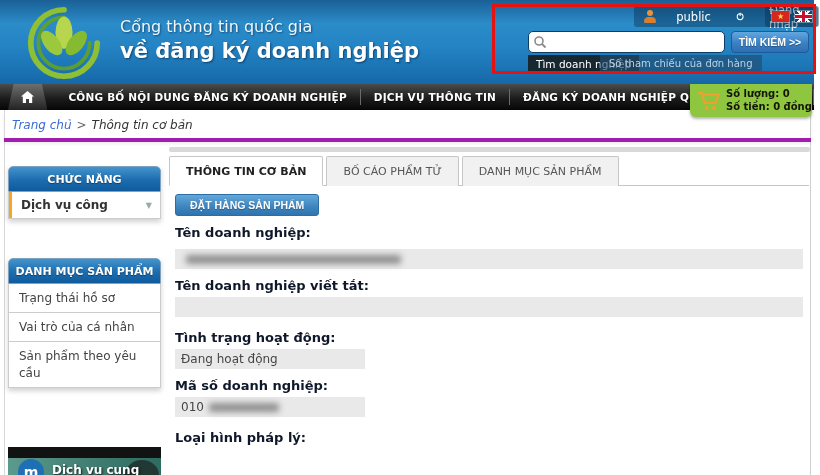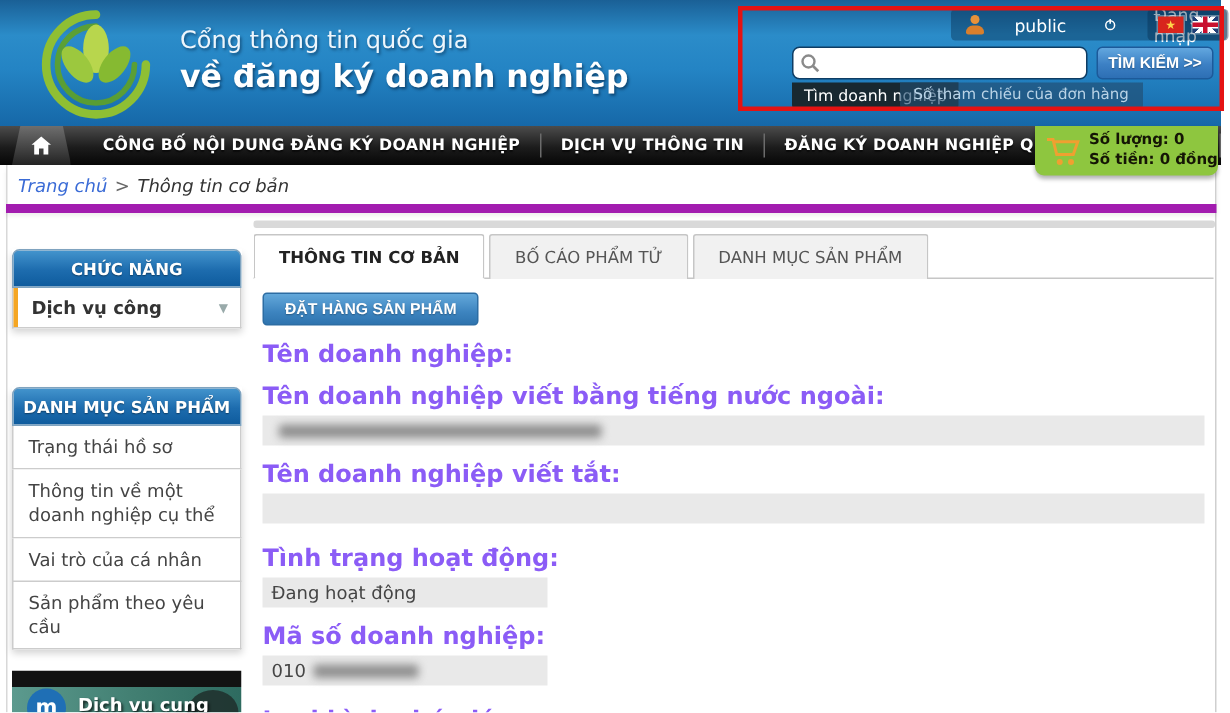--- a/index.html
+++ b/index.html
@@ -73,21 +73,21 @@
   .cart-box { position:absolute; left:690px; top:84px; width:122px; height:33px;
       background:#8ec63f; border-radius:0 0 6px 6px; z-index:40;
       box-shadow:0 2px 3px rgba(0,0,0,.3); display:flex; align-items:center; }
   .cart-ic { margin-left:7px; width:24px; height:22px; flex:none; }
   .cart-txt { margin-left:5px; font-size:10px; font-weight:700; color:#151505; line-height:1.25; }
 
   
   .frame { position:absolute; left:4px; top:110px; width:807px; height:365px;
       border-left:1px solid #d8d8d8; border-right:1px solid #cfcfcf; background:#fff; }
   .crumbs { position:absolute; left:4px; top:112px; width:807px; height:30px;
-      border-bottom:6px solid #a21caf; box-shadow:0 2px 3px rgba(0,0,0,.07);
+      border-bottom:4px solid #a21caf; box-shadow:0 2px 3px rgba(0,0,0,.07);
       font-style:italic; font-size:12px; display:flex; align-items:center; padding-left:8px; gap:5px; }
   .crumb-home { color:#3a6bd6; cursor:pointer; }
   .crumb-sep { color:#666; }
   .crumb-cur { color:#333; }
 
   
   .panel { position:absolute; left:8px; width:153px; box-shadow:0 3px 5px rgba(0,0,0,.18); }
   .panel-hd { height:26px; line-height:26px; text-align:center; color:#fff; font-weight:700;
       font-size:11px; background:linear-gradient(180deg,#4394cd 0%,#1d6cae 55%,#0e5b9d 100%);
       border:1px solid #7fa3bf; border-radius:5px 5px 0 0; text-shadow:0 1px 1px rgba(0,0,0,.4); }
@@ -119,21 +119,21 @@
   .tab { height:30px; line-height:30px; padding:0 16px; border:1px solid #c6c6c6; border-bottom:none;
       background:#f1f1f1; color:#555; font-size:11px; margin-right:3px; margin-bottom:-1px;
       border-radius:2px 2px 0 0; cursor:pointer; white-space:nowrap; }
   .tab.active { background:#fff; color:#222; font-weight:700; border-bottom:1px solid #fff; }
   .content { padding:8px 0 0 4px; }
   .order-btn { display:inline-block; padding:4px 14px; margin:0 0 9px 2px;
       background:linear-gradient(180deg,#63a8da 0%,#3d84bf 60%,#2f74af 100%);
       border:1px solid #2d6da3; border-radius:3px; color:#fff; font-weight:700;
       font-size:10.5px; cursor:pointer; text-shadow:0 1px 1px rgba(0,0,0,.3); }
   .field { margin:0 0 9px 2px; }
-  .field .lab { font-size:16px; font-weight:700; color:#8b5cf6; margin-bottom:4px; }
+  .field .lab { font-size:13px; font-weight:700; color:#0f172a; margin-bottom:4px; }
   .field .val { background:#e9e9e9; min-height:20px; padding:2px 6px; font-size:12px;
       color:#454545; display:flex; align-items:center; gap:5px; }
   .w-full { width:628px; }
   .w-190 { width:190px; }
   .blur-chip { display:inline-block; height:9px; border-radius:2px; background:#8f8f8f;
       filter:blur(3px); }
   .bw-150 { width:150px; } .bw-210 { width:215px; } .bw-70 { width:70px; }
 </style>
 </head>
 <body>
@@ -215,21 +215,20 @@
     <div class="panel-hd">CHỨC NĂNG</div>
     <div class="fn-item">
       <span>Dịch vụ công</span>
       <span class="caret">▼</span>
     </div>
   </div>
 
   <div class="panel" style="top:258px;">
     <div class="panel-hd">DANH MỤC SẢN PHẨM</div>
     <div class="pp-item">Trạng thái hồ sơ</div>
-    <div class="pp-item">Thông tin về một doanh nghiệp cụ thể</div>
     <div class="pp-item">Vai trò của cá nhân</div>
     <div class="pp-item">Sản phẩm theo yêu cầu</div>
   </div>
 
   <div class="banner">
     <div class="banner-black"></div>
     <div class="banner-body">
       <div class="banner-blob"></div>
       <div class="m-circle">m</div>
       <div class="banner-text">Dịch vụ cung</div>
@@ -244,21 +243,20 @@
       <div class="tab">DANH MỤC SẢN PHẨM</div>
     </div>
     <div class="content">
       <button class="order-btn">ĐẶT HÀNG SẢN PHẨM</button>
 
       <div class="field">
         <div class="lab">Tên doanh nghiệp:</div>
       </div>
 
       <div class="field">
-        <div class="lab">Tên doanh nghiệp viết bằng tiếng nước ngoài:</div>
         <div class="val w-full">
           <span></span>
           <span class="blur-chip bw-210"></span>
         </div>
       </div>
 
       <div class="field" style="margin-bottom:13px;">
         <div class="lab">Tên doanh nghiệp viết tắt:</div>
         <div class="val w-full">
           <span></span>

